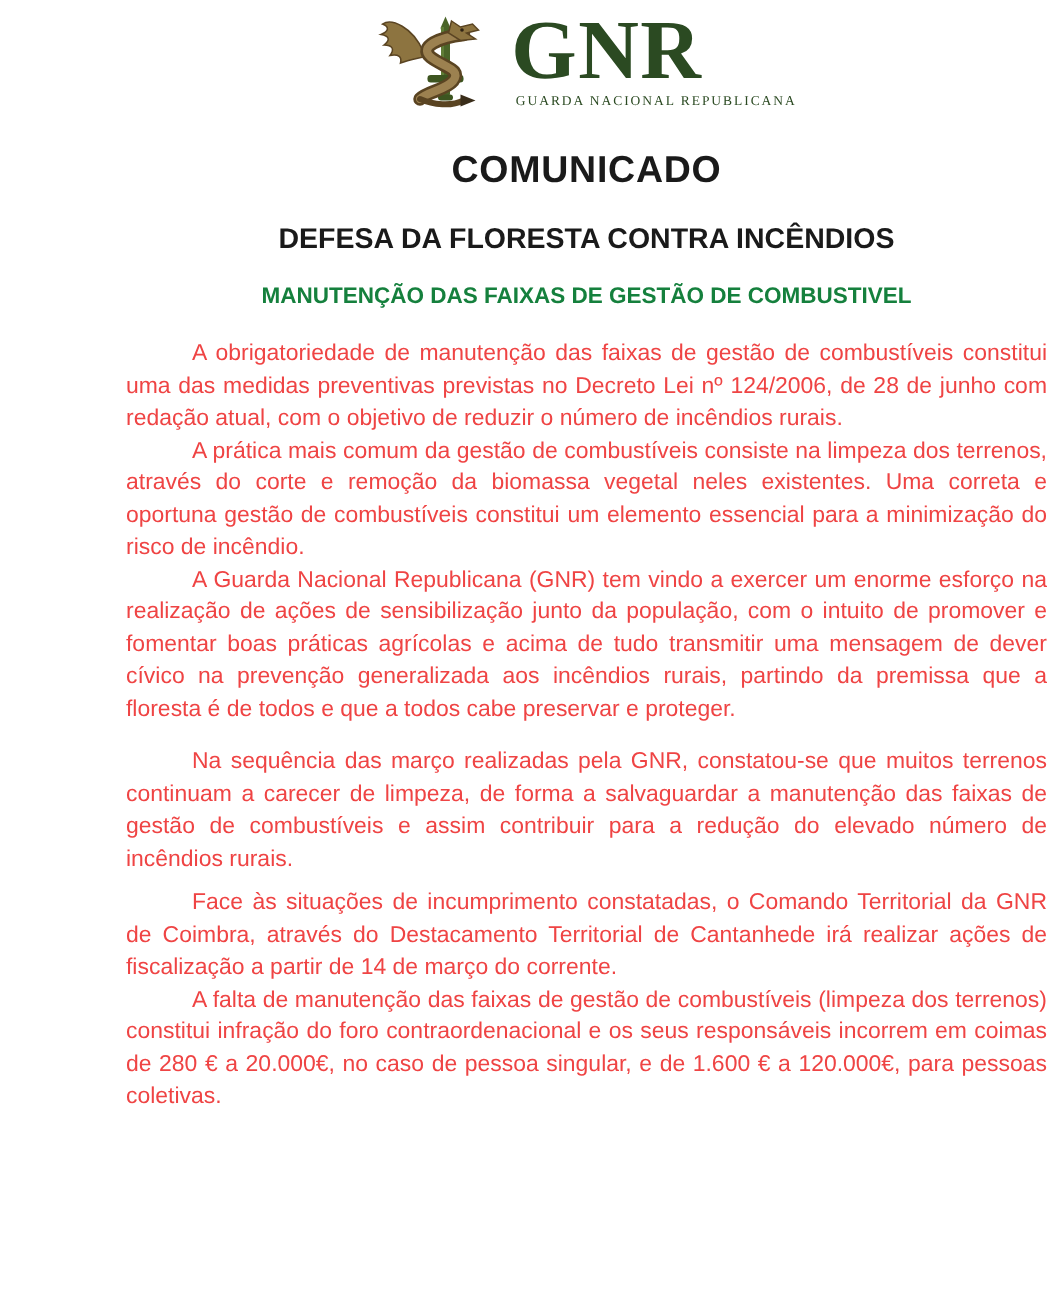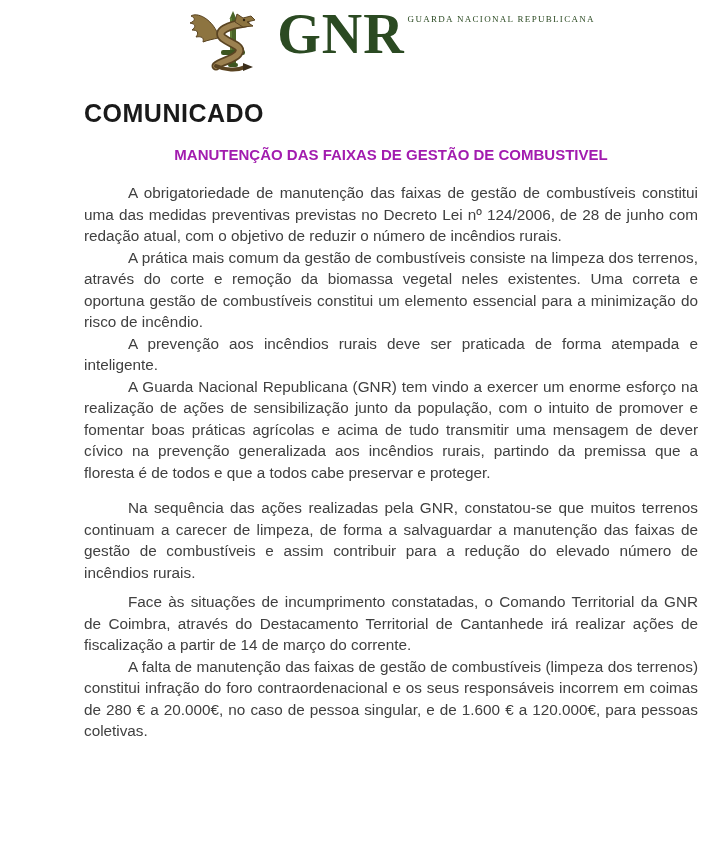--- a/index.html
+++ b/index.html
@@ -16,70 +16,70 @@
     margin-right:9px; 
   }
   
   .logo{
     padding-top:10px;
     display:flex;
     justify-content:center;
   }
   .logo-inner{display:flex;align-items:flex-start;}
   .logo-dragon{width:88px;height:64px;flex:0 0 auto;}
-  .logo-text{display:flex;margin-left:2px;}
+  .logo-text{display:flex;flex-direction:column;margin-left:2px;}
   .logo-acronym{
     font-family:"Liberation Serif",serif;
     font-weight:700;
     font-size:56px;
     line-height:48px;
     letter-spacing:1px;
     color:#2b4a22;
   }
   .logo-subtitle{
     font-family:"Liberation Serif",serif;
     font-size:9px;
     letter-spacing:1.3px;
     color:#2b4a22;
     margin-top:4px;
     margin-left:3px;
     white-space:nowrap;
   }
   
   .title{
     margin:25px 0 0 0;
-    text-align:left;
+    text-align:center;
     font-size:25px;
     font-weight:700;
     letter-spacing:.5px;
     color:#1a1a1a;
   }
   .heading{
     margin:21px 0 0 0;
     text-align:center;
     font-size:19px;
     font-weight:700;
     color:#1a1a1a;
   }
   .subheading{
     margin:18px 0 0 0;
     text-align:center;
     font-size:15px;
     font-weight:700;
-    color:#a21caf;
+    color:#15803d;
   }
   
   .body-text{margin-top:19px;}
   .body-text p{
     margin:0;
     font-size:15.3px;
     line-height:21.5px;
     text-align:justify;
     text-indent:44px;
-    color:#404040;
+    color:#ef4444;
   }
   .gap-lg{margin-top:14px !important;}
   .gap-sm{margin-top:8px !important;}
 </style>
 </head>
 <body>
 
 <div class="page">
   <div class="content">
 
@@ -106,26 +106,26 @@
           <polygon points="56,53 66,57 56,61" fill="#3a2d1a"></polygon>
         </svg>
         <div class="logo-text">
           <div class="logo-acronym">GNR</div>
           <div class="logo-subtitle">GUARDA NACIONAL REPUBLICANA</div>
         </div>
       </div>
     </header>
 
     <h1 class="title">COMUNICADO</h1>
+    <h2 class="heading">DEFESA DA FLORESTA CONTRA INCÊNDIOS</h2>
     <h3 class="subheading">MANUTENÇÃO DAS FAIXAS DE GESTÃO DE COMBUSTIVEL</h3>
 
     <main class="body-text">
       <p>A obrigatoriedade de manutenção das faixas de gestão de combustíveis constitui uma das medidas preventivas previstas no Decreto Lei nº 124/2006, de 28 de junho com redação atual, com o objetivo de reduzir o número de incêndios rurais.</p>
       <p>A prática mais comum da gestão de combustíveis consiste na limpeza dos terrenos, através do corte e remoção da biomassa vegetal neles existentes. Uma correta e oportuna gestão de combustíveis constitui um elemento essencial para a minimização do risco de incêndio.</p>
-      <p>A prevenção aos incêndios rurais deve ser praticada de forma atempada e inteligente.</p>
       <p>A Guarda Nacional Republicana (GNR) tem vindo a exercer um enorme esforço na realização de ações de sensibilização junto da população, com o intuito de promover e fomentar boas práticas agrícolas e acima de tudo transmitir uma mensagem de dever cívico na prevenção generalizada aos incêndios rurais, partindo da premissa que a floresta é de todos e que a todos cabe preservar e proteger.</p>
-      <p class="gap-lg">Na sequência das ações realizadas pela GNR, constatou-se que muitos terrenos continuam a carecer de limpeza, de forma a salvaguardar a manutenção das faixas de gestão de combustíveis e assim contribuir para a redução do elevado número de incêndios rurais.</p>
+      <p class="gap-lg">Na sequência das março realizadas pela GNR, constatou-se que muitos terrenos continuam a carecer de limpeza, de forma a salvaguardar a manutenção das faixas de gestão de combustíveis e assim contribuir para a redução do elevado número de incêndios rurais.</p>
       <p class="gap-sm">Face às situações de incumprimento constatadas, o Comando Territorial da GNR de Coimbra, através do Destacamento Territorial de Cantanhede irá realizar ações de fiscalização a partir de 14 de março do corrente.</p>
       <p>A falta de manutenção das faixas de gestão de combustíveis (limpeza dos terrenos) constitui infração do foro contraordenacional e os seus responsáveis incorrem em coimas de 280 € a 20.000€, no caso de pessoa singular, e de 1.600 € a 120.000€, para pessoas coletivas.</p>
     </main>
 
   </div>
 </div>
 
 </body></html>

